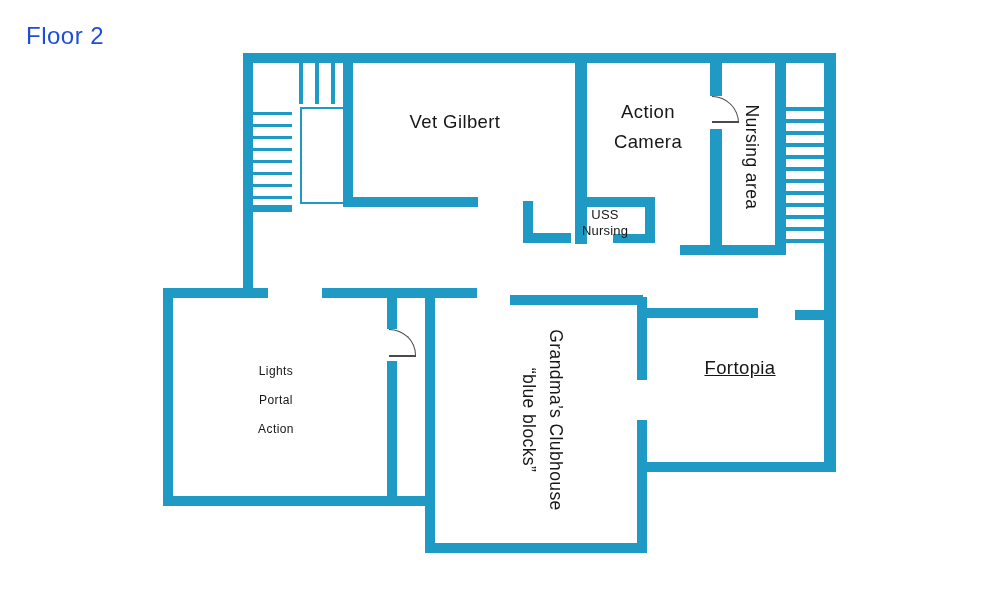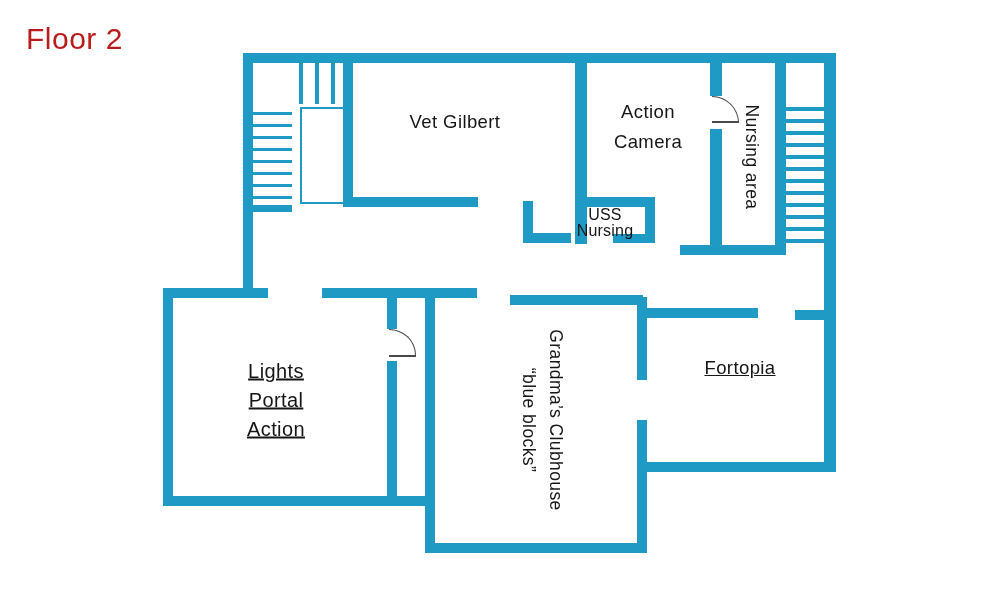--- a/index.html
+++ b/index.html
@@ -6,24 +6,24 @@
   #plan{position:relative;width:1000px;height:607px;background:#ffffff;overflow:hidden;
         font-family:"Liberation Sans",sans-serif;}
   .w{position:absolute;background:#1E9AC4;}
   .tread{position:absolute;background:#1E9AC4;}
   .landing{position:absolute;border:2px solid #1E9AC4;background:transparent;box-sizing:border-box;}
   .door-arc{position:absolute;border-top:1.5px solid #4a4a4a;border-right:1.5px solid #4a4a4a;
             border-top-right-radius:100%;box-sizing:border-box;}
   .door-leaf{position:absolute;background:#4a4a4a;}
   .lbl{position:absolute;color:#161616;font-size:18.5px;letter-spacing:.4px;
        transform:translate(-50%,-50%);text-align:center;white-space:nowrap;line-height:30px;}
-  .lbl.small{font-size:16px;line-height:16px;letter-spacing:.2px;}
-  .lbl.three{font-size:20px;line-height:29px;text-decoration:underline;}
+  .lbl.small{font-size:13px;line-height:16px;letter-spacing:.2px;}
+  .lbl.three{font-size:12px;line-height:29px;}
   .lbl.vert{transform:translate(-50%,-50%) rotate(90deg);font-size:17.5px;line-height:27px;}
-  #floor-title{position:absolute;left:26px;top:22px;font-size:30px;color:#b91c1c;
+  #floor-title{position:absolute;left:26px;top:22px;font-size:24px;color:#1d4ed8;
                letter-spacing:.5px;}
 </style>
 </head>
 <body>
 
 <div id="plan">
 
   <div id="floor-title">Floor 2</div>
 
   <div class="w" style="left:243px;top:53px;width:593px;height:10px;"></div>

